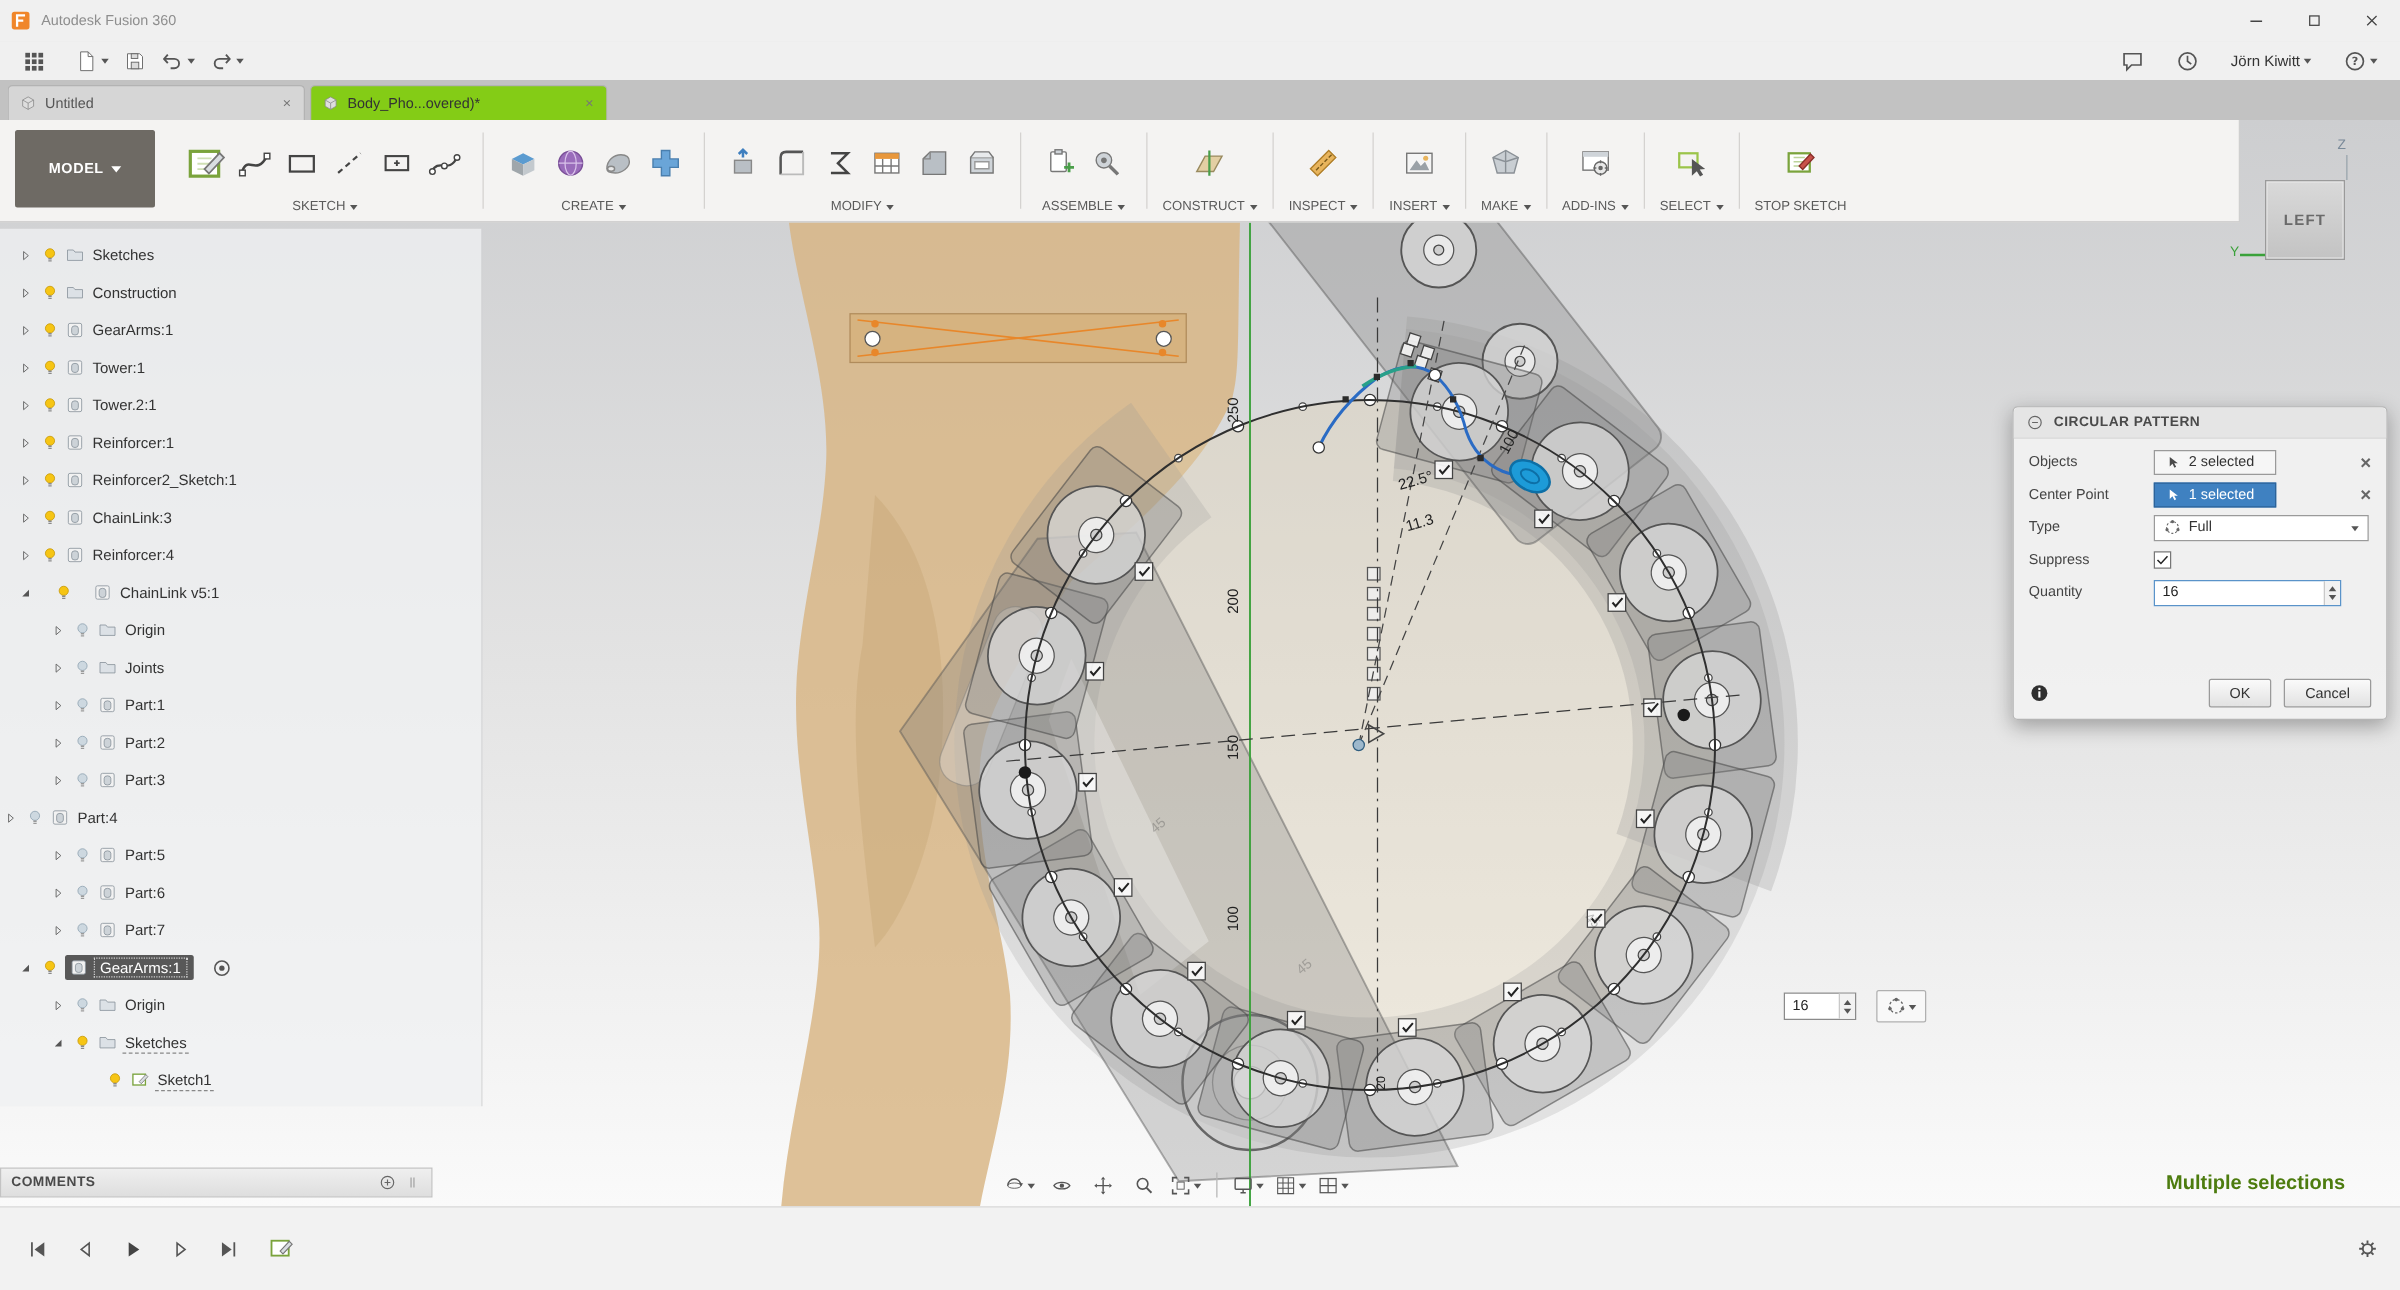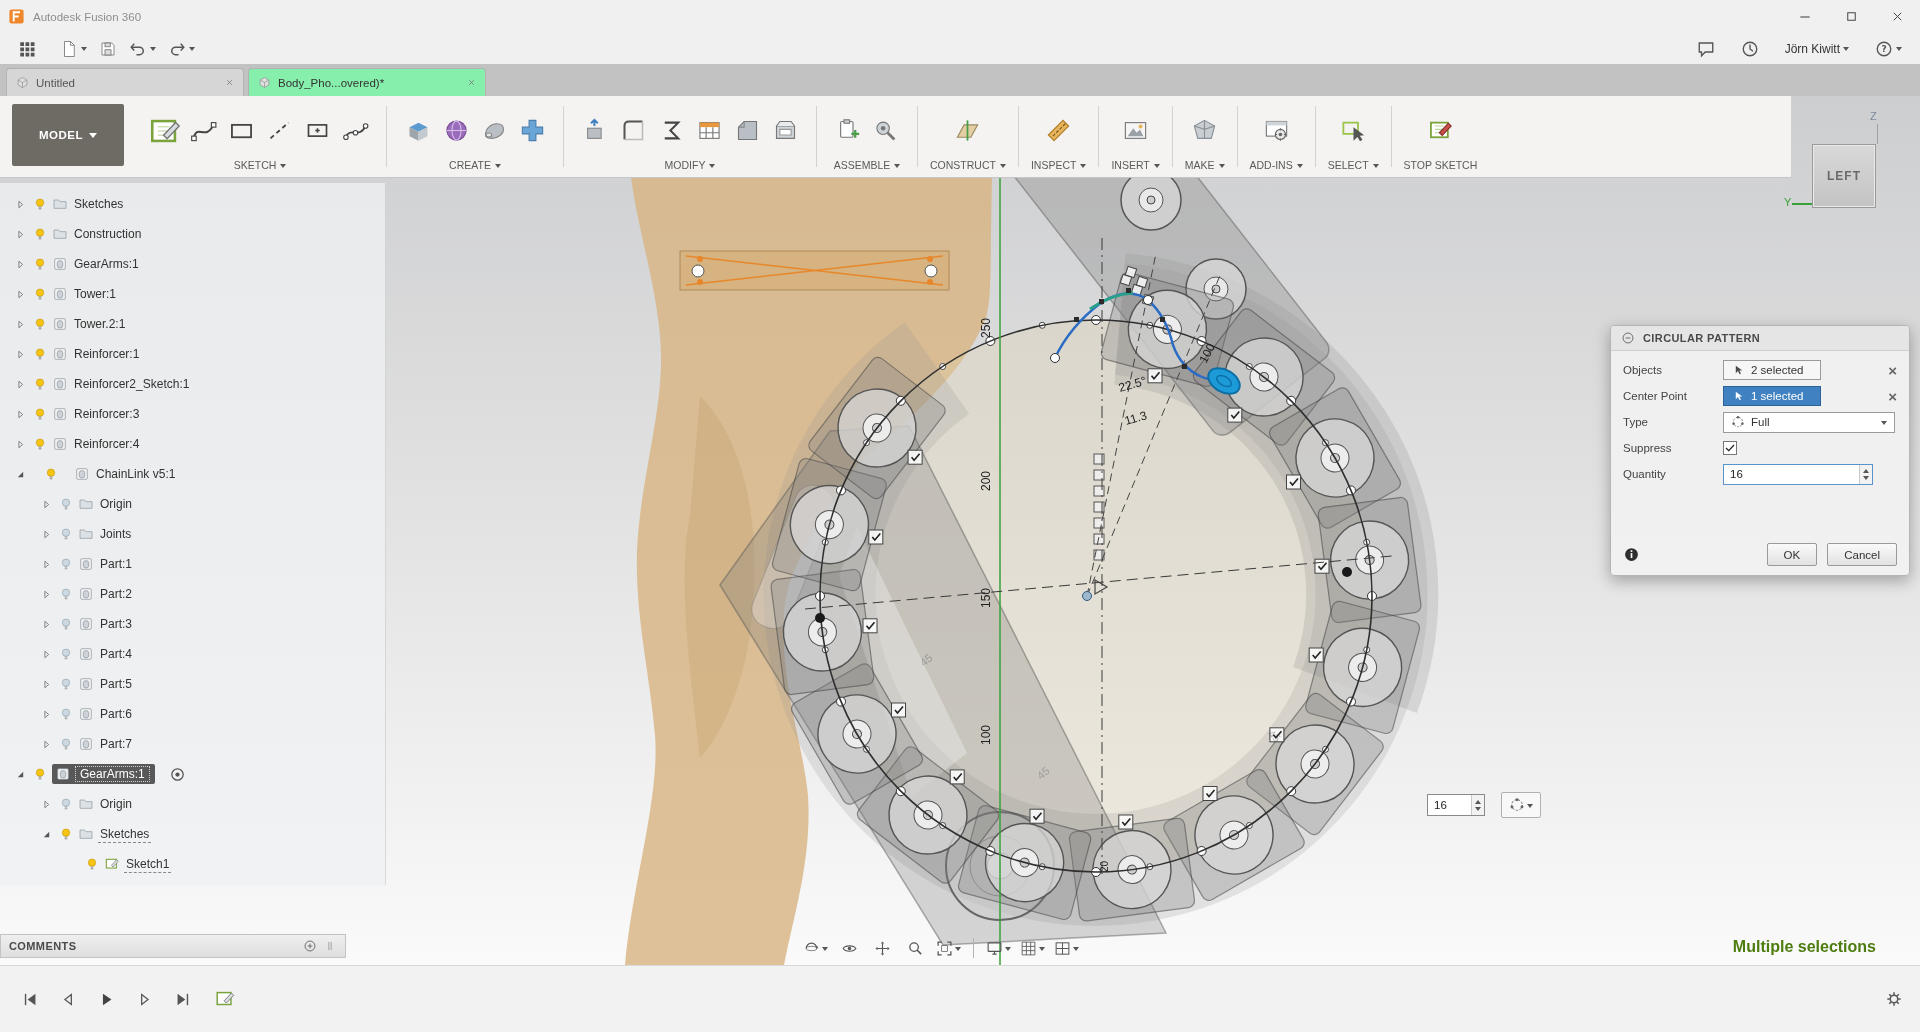--- a/index.html
+++ b/index.html
@@ -15,21 +15,21 @@
 .winbtn{width:46px;height:33px;display:flex;align-items:center;justify-content:center}
 
 #appbar{position:absolute;left:0;top:33px;width:1920px;height:31px;background:#f0f0f0;display:flex;align-items:center;padding:0 14px}
 .abgrp{display:flex;align-items:center;gap:4px;margin-right:16px}
 .abbtn{display:flex;align-items:center;gap:3px;padding:3px 4px;border-radius:2px}
 #appbar .right{margin-left:auto;display:flex;align-items:center;gap:18px}
 #username{font-size:12px;color:#333}
 
 #tabbar{position:absolute;left:0;top:64px;width:1920px;height:32px;background:#c2c2c2;display:flex;align-items:flex-end;padding:0 0 0 6px}
 .tab{width:238px;height:28px;margin-right:4px;border-radius:4px 4px 0 0;display:flex;align-items:center;padding:0 8px;background:#d6d6d6;color:#555;border:1px solid #b3b3b3;border-bottom:none}
-.tab.active{background:#86efac;color:#333}
+.tab.active{background:#84cc16;color:#333}
 .tab .tab-label{font-size:11.5px;margin:0 6px;white-space:nowrap;overflow:hidden;text-overflow:ellipsis;flex:1}
 
 #ribbon{position:absolute;left:0;top:96px;width:1792px;height:82px;background:#f4f3f2;border-bottom:1px solid #c6c6c6;border-right:1px solid #cfcfcf;display:flex;align-items:stretch;padding:8px 0 4px 12px;z-index:4}
 #modelbtn{width:112px;height:62px;background:#6e6a64;color:#fff;font-weight:bold;font-size:11.5px;display:flex;align-items:center;justify-content:center;gap:6px;border-radius:2px;margin-right:14px;letter-spacing:.5px}
 #modelbtn .cdown{border-top-color:#fff;margin-top:5px}
 .rgroup{display:flex;flex-direction:column;align-items:center;padding:0 8px}
 .ricons{display:flex;align-items:center;justify-content:center;flex:1}
 .rico{width:38px;height:42px;display:flex;align-items:center;justify-content:center;border-radius:2px}
 .rlabel{display:flex;align-items:center;gap:4px;font-size:10.5px;color:#5a5a5a;height:16px;white-space:nowrap}
 .rsep{width:1px;background:#d4d2d0;margin:2px 4px 6px 4px}
@@ -1028,21 +1028,21 @@
             <path d="M10,16.5 h4 M10,19 h4" stroke="#8a8a8a" stroke-width="1.6"></path>
           </svg>
         </span>
         <span class="thl">
           <span class="ic">
             <svg viewBox="0 0 24 24" width="16" height="16">
               <rect x="4" y="4" width="16" height="16" rx="2" fill="#f2f2f2" stroke="#8a949c"></rect>
               <path d="M8,15 a4,3 0 0 0 8,0 v-5 a4,3 0 0 0 -8,0 z" fill="#cdd3d8" stroke="#8a949c"></path>
             </svg>
           </span>
-          <span class="tlabel">Reinforcer:3</span>
+          <span class="tlabel">ChainLink:3</span>
         </span>
       </div>
       <div class="trow" style="padding-left: 12px;">
         <span class="tcaret">
           <svg viewBox="0 0 24 24" width="13" height="13">
             <path d="M9,6 L16,12 L9,18 Z" fill="none" stroke="#666" stroke-width="1.4"></path>
           </svg>
         </span>
         <span class="ic">
           <svg viewBox="0 0 24 24" width="16" height="16">
@@ -1183,21 +1183,21 @@
         <span class="thl">
           <span class="ic">
             <svg viewBox="0 0 24 24" width="16" height="16">
               <rect x="4" y="4" width="16" height="16" rx="2" fill="#f2f2f2" stroke="#8a949c"></rect>
               <path d="M8,15 a4,3 0 0 0 8,0 v-5 a4,3 0 0 0 -8,0 z" fill="#cdd3d8" stroke="#8a949c"></path>
             </svg>
           </span>
           <span class="tlabel">Part:3</span>
         </span>
       </div>
-      <div class="trow" style="padding-left: 38px;">
+      <div class="trow" style="">
         <span class="tcaret">
           <svg viewBox="0 0 24 24" width="13" height="13">
             <path d="M9,6 L16,12 L9,18 Z" fill="none" stroke="#666" stroke-width="1.4"></path>
           </svg>
         </span>
         <span class="ic">
           <svg viewBox="0 0 24 24" width="16" height="16">
             <circle cx="12" cy="10" r="5.5" fill="#cdd8e0" stroke="#90a4b2"></circle>
             <path d="M10,16.5 h4 M10,19 h4" stroke="#9a9a9a" stroke-width="1.6"></path>
           </svg>

